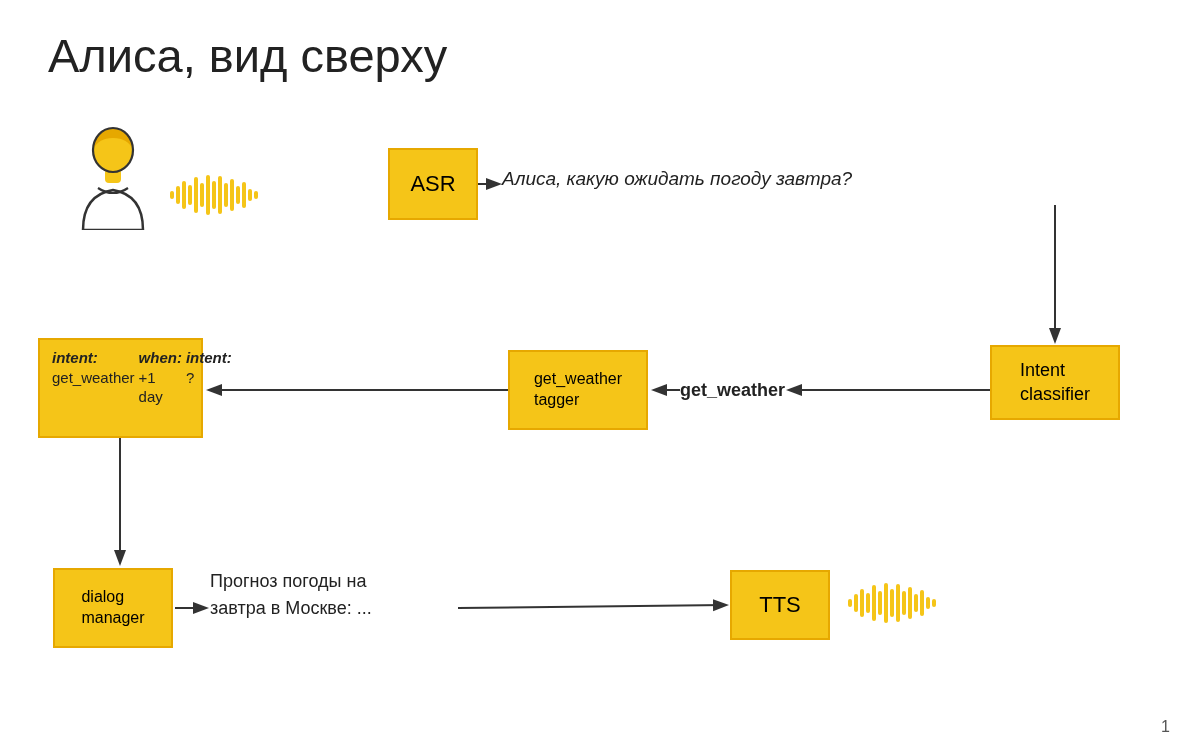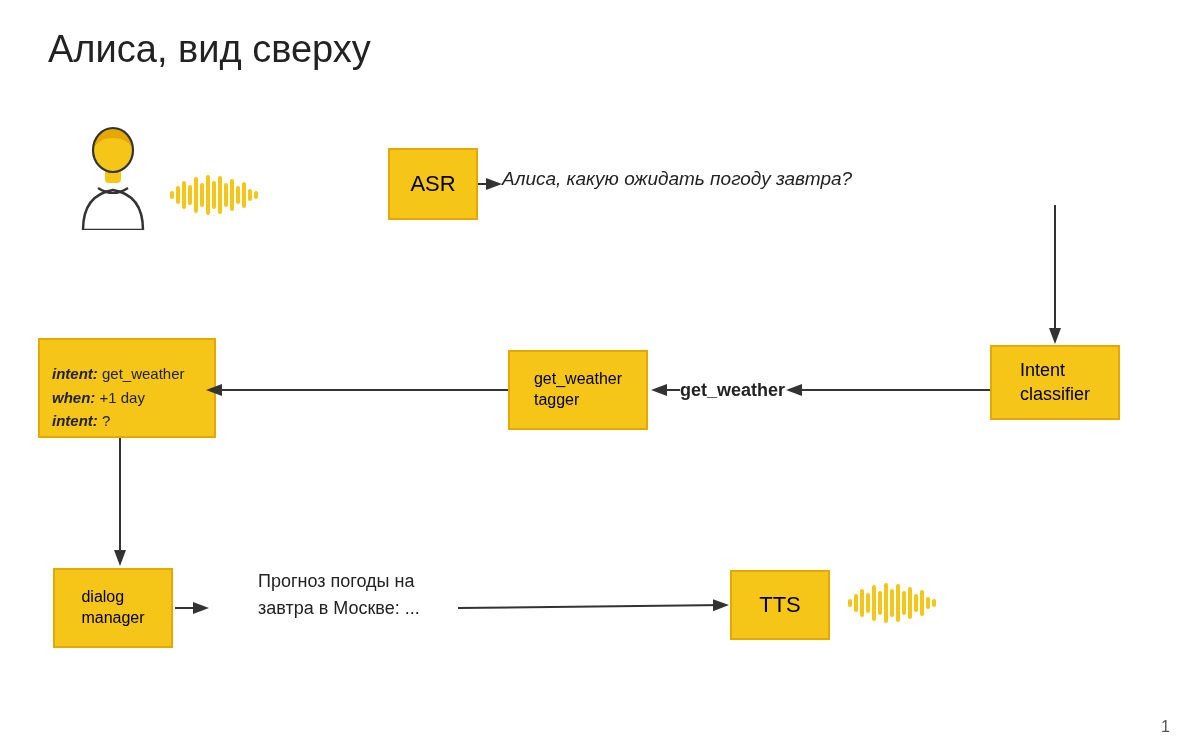--- a/index.html
+++ b/index.html
@@ -9,21 +9,21 @@
       background: #fff;
       font-family: Arial, sans-serif;
       position: relative;
       overflow: hidden;
     }
 
     .page-title {
       position: absolute;
       top: 28px;
       left: 48px;
-      font-size: 38px;
+      font-size: 47px;
       font-weight: 400;
       color: #222;
     }
 
     
     .yellow-box {
       background: #F5C518;
       border: 2px solid #E6A800;
       display: flex;
       align-items: center;
@@ -57,30 +57,29 @@
     #tagger-box {
       width: 140px;
       height: 80px;
       top: 350px;
       left: 508px;
       font-size: 16px;
     }
 
     
     #intent-result-box {
-      width: 178px;
+      width: 165px;
       height: 100px;
       top: 338px;
       left: 38px;
       font-size: 15px;
       text-align: left;
-      padding: 24px 12px;
+      padding: 8px 12px;
       align-items: flex-start;
       justify-content: flex-start;
-      flex-direction: column;
       gap: 4px;
     }
 
     
     #dialog-box {
       width: 120px;
       height: 80px;
       top: 568px;
       left: 53px;
       font-size: 16px;
@@ -217,21 +216,21 @@
 
 <div class="yellow-box" id="dialog-box">
   <span style="white-space:pre-line;">dialog
 manager</span>
 </div>
 
 <div class="yellow-box" id="tts-box">
   <span>TTS</span>
 </div>
 
-<div class="text-label" style="top:568px; left:210px; font-size:18px; max-width:240px; white-space:pre-line; line-height:1.5;margin-left:48px;">Прогноз погоды на
+<div class="text-label" style="top:568px; left:210px; font-size:18px; max-width:240px; white-space:pre-line; line-height:1.5;">Прогноз погоды на
 завтра в Москве: ...</div>
 
 <div class="text-label" style="top:380px; left:680px; font-weight:bold; font-size:18px;">get_weather</div>
 
 <div class="sound-wave" style="top:583px; left:848px;">
   <div class="bar" style="height:8px"></div>
   <div class="bar" style="height:18px"></div>
   <div class="bar" style="height:28px"></div>
   <div class="bar" style="height:20px"></div>
   <div class="bar" style="height:36px"></div>

